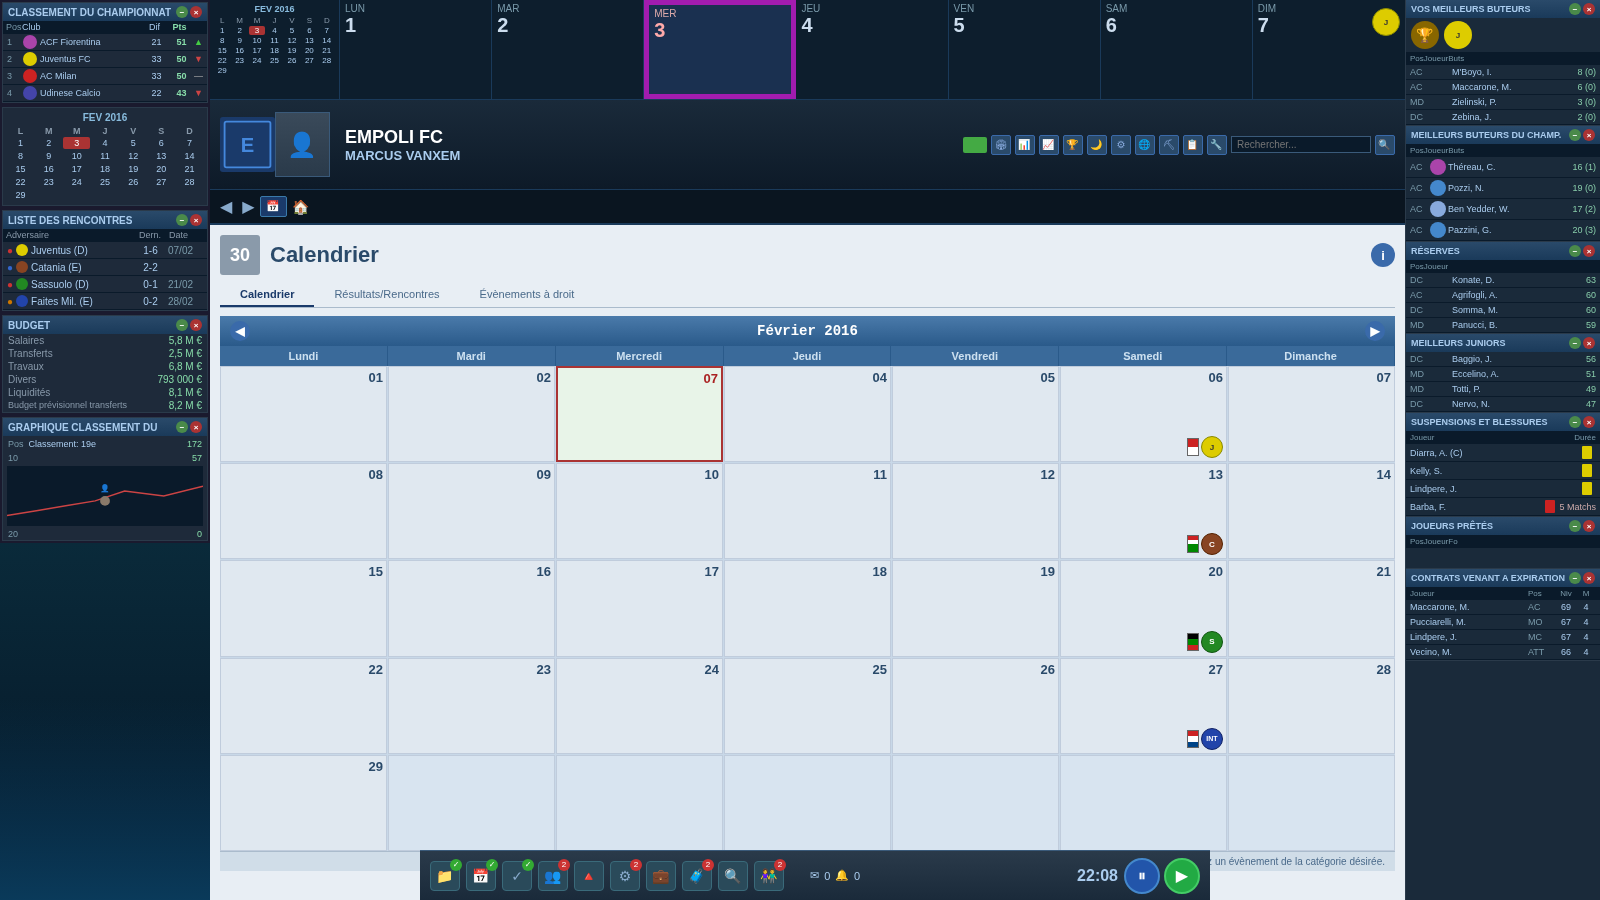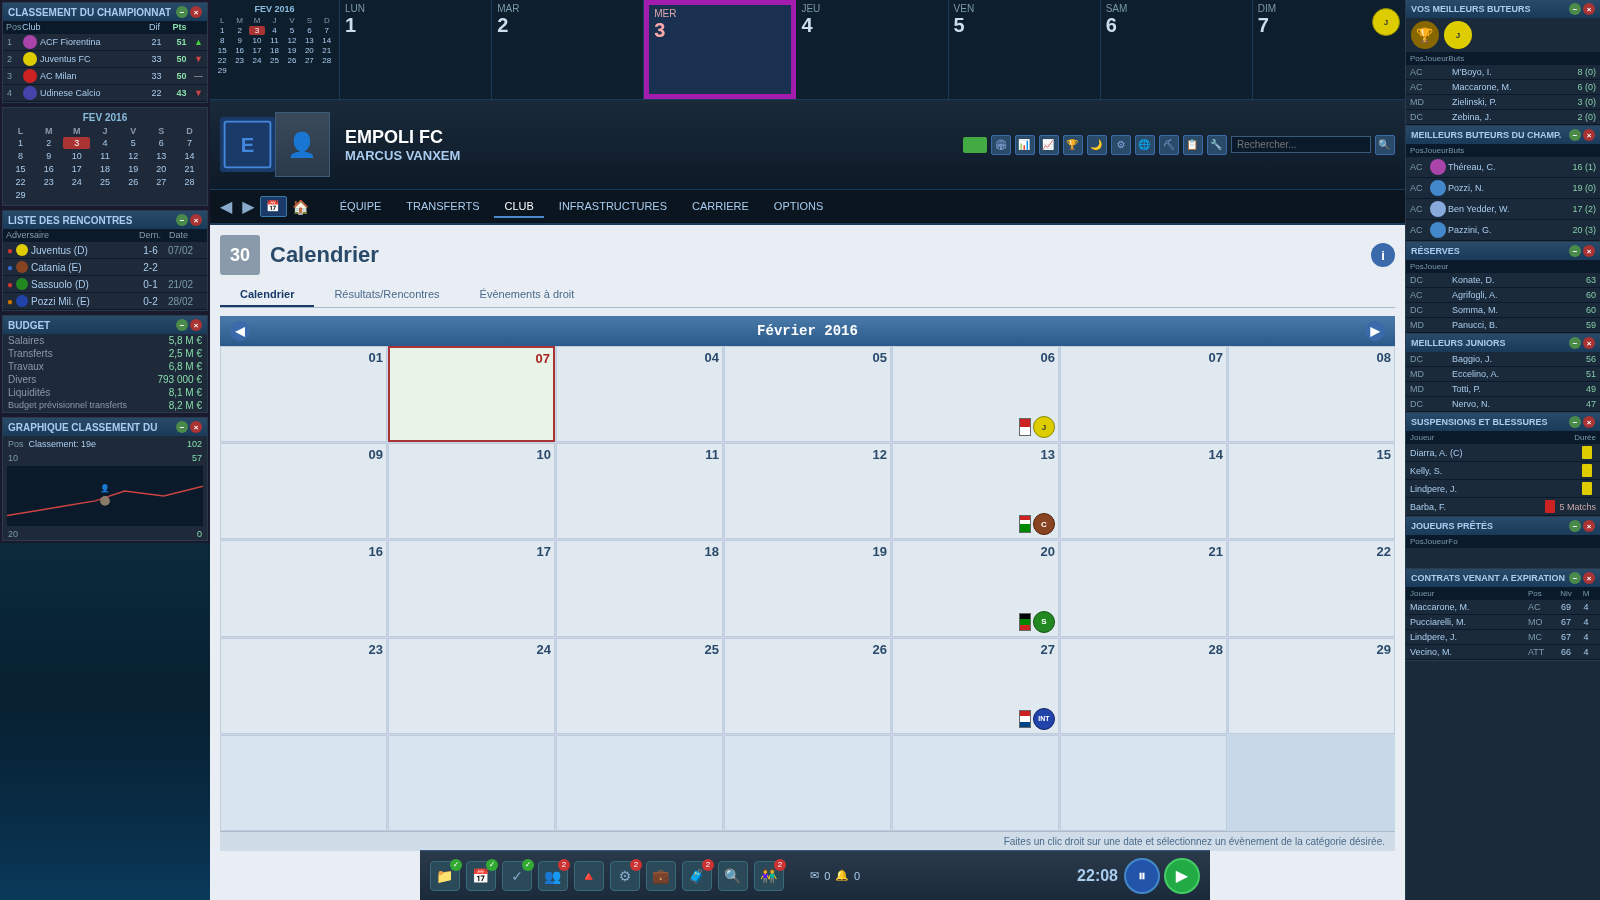--- a/index.html
+++ b/index.html
@@ -736,21 +736,21 @@
     <div class="match-item">
       <span style="color:#cc3333;margin-right:3px">●</span>
       <span style="width:12px;height:12px;background:#228822;border-radius:50%;margin-right:3px;display:inline-block"></span>
       <span class="match-adv">Sassuolo (D)</span>
       <span class="match-result">0-1</span>
       <span class="match-date">21/02</span>
     </div>
     <div class="match-item">
       <span style="color:#cc7700;margin-right:3px">●</span>
       <span style="width:12px;height:12px;background:#2244aa;border-radius:50%;margin-right:3px;display:inline-block"></span>
-      <span class="match-adv">Pozzi Mil. (E)</span>
+      <span class="match-adv">Faites Mil. (E)</span>
       <span class="match-result">0-2</span>
       <span class="match-date">28/02</span>
     </div>
   </div>
 
   <div class="sidebar-panel">
     <div class="panel-header">
       <span>BUDGET</span>
       <div class="panel-header-controls">
         <div class="panel-ctrl-btn btn-min">−</div>
@@ -787,21 +787,21 @@
     <div class="panel-header">
       <span>GRAPHIQUE CLASSEMENT DU</span>
       <div class="panel-header-controls">
         <div class="panel-ctrl-btn btn-min">−</div>
         <div class="panel-ctrl-btn btn-close">×</div>
       </div>
     </div>
     <div style="display:flex;padding:3px 5px;gap:5px;font-size:9px;color:#7a9aaa">
       <span>Pos</span>
       <span style="color:#aaccee">Classement: 19e</span>
-      <span style="margin-left:auto;color:#88ddaa">102</span>
+      <span style="margin-left:auto;color:#88ddaa">172</span>
     </div>
     <div style="display:flex;padding:1px 5px;gap:5px;font-size:9px;color:#7a9aaa">
       <span>10</span>
       <span style="margin-left:auto;color:#88ddaa">57</span>
     </div>
     <div class="graph-area">
       <svg width="100%" height="100%" viewBox="0 0 200 60">
         <polyline points="0,50 30,45 60,40 90,35 120,25 160,30 200,20" fill="none" stroke="#cc4444" stroke-width="1.5"></polyline>
         <circle cx="100" cy="35" r="5" fill="#8a7a6a"></circle>
         <text x="95" y="25" font-size="8" fill="#8a9aaa">👤</text>
@@ -936,28 +936,20 @@
       <input class="search-box" type="text" placeholder="Rechercher..." style="">
       <div class="toolbar-icon">🔍</div>
     </div>
   </div>
 
   <div class="nav-menu">
     <span class="nav-btn">◀</span>
     <span class="nav-btn">▶</span>
     <div class="nav-active-btn">📅</div>
     <span class="nav-home">🏠</span>
-    <div class="nav-menu-items">
-      <span class="nav-menu-item">ÉQUIPE</span>
-      <span class="nav-menu-item">TRANSFERTS</span>
-      <span class="nav-menu-item active">CLUB</span>
-      <span class="nav-menu-item">INFRASTRUCTURES</span>
-      <span class="nav-menu-item">CARRIERE</span>
-      <span class="nav-menu-item">OPTIONS</span>
-    </div>
   </div>
 
   <div class="calendar-content">
     <div class="calendar-header">
       <div class="calendar-day-icon">
         <div class="day-num">30</div>
       </div>
       <div class="calendar-title">Calendrier</div>
       <div class="info-btn">i</div>
     </div>
@@ -967,25 +959,37 @@
       <div class="cal-tab">Résultats/Rencontres</div>
       <div class="cal-tab">Évènements à droit</div>
     </div>
 
     <div class="month-nav">
       <div style="width:20px;height:20px;background:#3a6aaa;border-radius:50%;display:flex;align-items:center;justify-content:center;cursor:pointer;font-size:12px">◀</div>
       <div class="month-name">Février 2016</div>
       <div style="width:20px;height:20px;background:#3a6aaa;border-radius:50%;display:flex;align-items:center;justify-content:center;cursor:pointer;font-size:12px">▶</div>
     </div>
 
+    <div class="cal-grid-header">
+      <div class="cal-grid-header-cell">Lundi</div>
+      <div class="cal-grid-header-cell">Mardi</div>
+      <div class="cal-grid-header-cell">Mercredi</div>
+      <div class="cal-grid-header-cell">Jeudi</div>
+      <div class="cal-grid-header-cell">Vendredi</div>
+      <div class="cal-grid-header-cell">Samedi</div>
+      <div class="cal-grid-header-cell">Dimanche</div>
+    </div>
 
     <div class="cal-grid" style="height:calc(100% - 170px)">
 
       <div class="cal-cell">
         <div class="cal-date-num">01</div>
+      </div>
+      <div class="cal-cell">
+        <div class="cal-date-num">02</div>
       </div>
       <div class="cal-cell today-cell">
         <div class="cal-date-num">07</div>
       </div>
       <div class="cal-cell">
         <div class="cal-date-num">04</div>
       </div>
       <div class="cal-cell">
         <div class="cal-date-num">05</div>
       </div>

